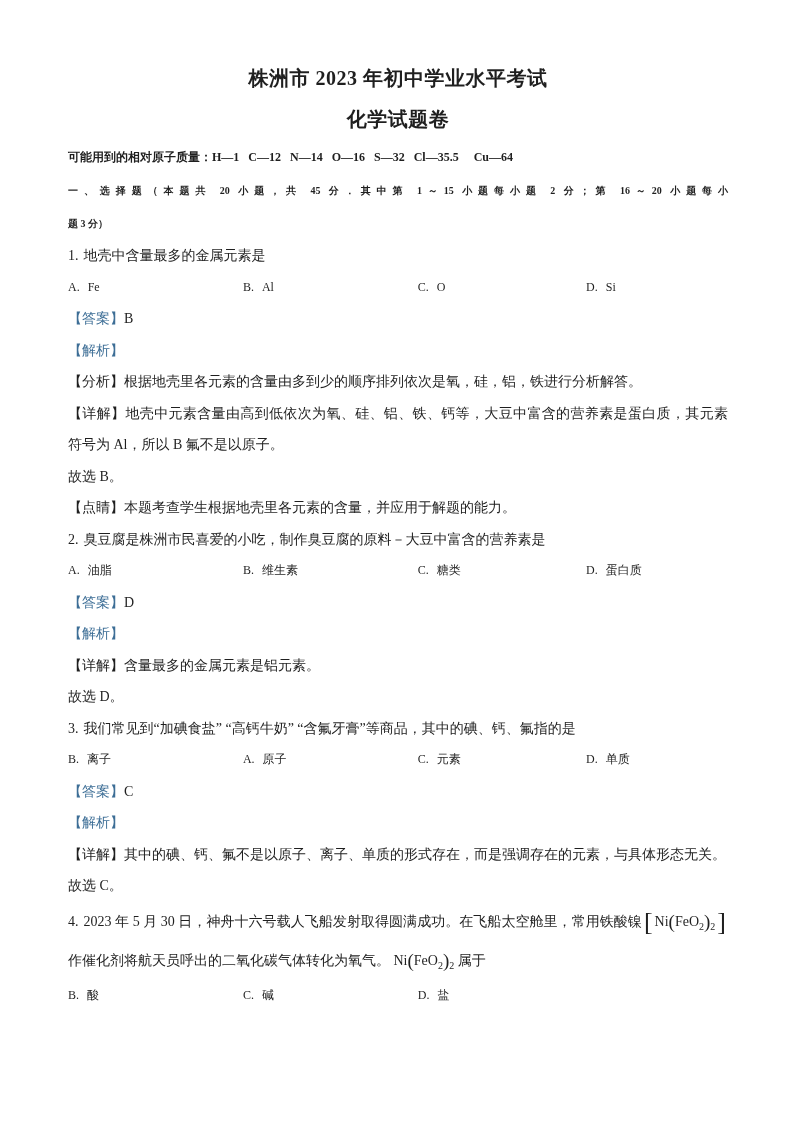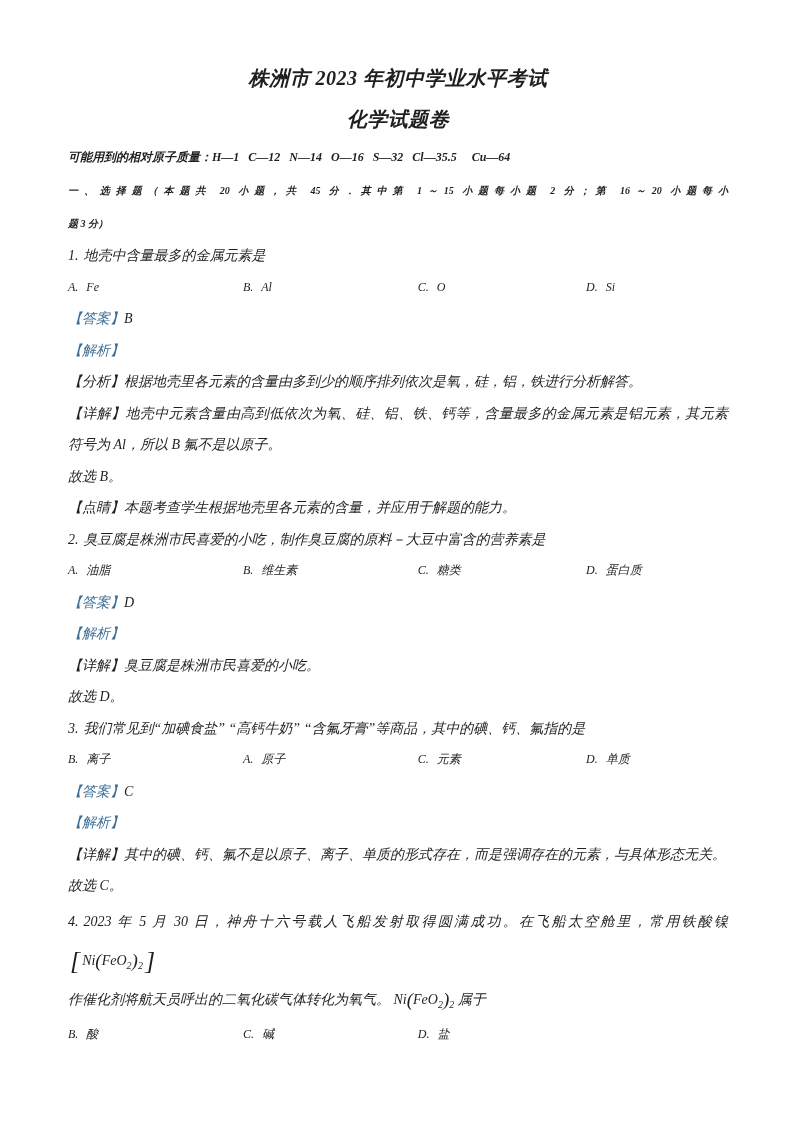--- a/index.html
+++ b/index.html
@@ -11,21 +11,20 @@
     width:793px;height:1122px;
     background:#ffffff;
     color:var(--ink);
     font-family:"Liberation Serif","DejaVu Serif",serif;
     overflow:hidden;
   }
   .page{
     box-sizing:border-box;
     width:793px;height:1122px;
     padding:58px 65px 0 68px;
-    font-style:italic;
   }
   .doc-title{
     font-size:20px;font-weight:700;
     text-align:center;line-height:41px;
     letter-spacing:0.5px;
   }
   .meta-line{
     font-size:12px;font-weight:700;
     line-height:34px;white-space:pre;
   }
@@ -66,37 +65,37 @@
     <div class="line"><span class="qnum">1.</span><span>地壳中含量最多的金属元素是</span></div>
     <div class="opts">
       <div class="opt"><span class="k">A.</span><span>Fe</span></div>
       <div class="opt"><span class="k">B.</span><span>Al</span></div>
       <div class="opt"><span class="k">C.</span><span>O</span></div>
       <div class="opt"><span class="k">D.</span><span>Si</span></div>
     </div>
     <div class="line"><span class="bl">【答案】</span><span>B</span></div>
     <div class="line"><span class="bl">【解析】</span></div>
     <div class="line"><span>【分析】</span><span>根据地壳里各元素的含量由多到少的顺序排列依次是氧，硅，铝，铁进行分析解答。</span></div>
-    <div class="line jl"><span>【详解】</span><span>地壳中元素含量由高到低依次为氧、硅、铝、铁、钙等，含量最多的金属元素是铝元素，其元素</span></div>
+    <div class="line jl"><span>【详解】</span><span>地壳中元素含量由高到低依次为氧、硅、铝、铁、钙等，大豆中富含的营养素是蛋白质，其元素</span></div>
     <div class="line">符号为 Al，所以 B 氟不是以原子。</div>
     <div class="line">故选 B。</div>
     <div class="line"><span>【点睛】</span><span>本题考查学生根据地壳里各元素的含量，并应用于解题的能力。</span></div>
   </div>
 
   <div>
     <div class="line"><span class="qnum">2.</span><span>臭豆腐是株洲市民喜爱的小吃，制作臭豆腐的原料－大豆中富含的营养素是</span></div>
     <div class="opts">
       <div class="opt"><span class="k">A.</span><span>油脂</span></div>
       <div class="opt"><span class="k">B.</span><span>维生素</span></div>
       <div class="opt"><span class="k">C.</span><span>糖类</span></div>
       <div class="opt"><span class="k">D.</span><span>蛋白质</span></div>
     </div>
     <div class="line"><span class="bl">【答案】</span><span>D</span></div>
     <div class="line"><span class="bl">【解析】</span></div>
-    <div class="line"><span>【详解】</span><span>臭豆腐是株洲市民喜爱的小吃。</span></div>
+    <div class="line"><span>【详解】</span><span>含量最多的金属元素是铝元素。</span></div>
     <div class="line">故选 D。</div>
   </div>
 
   <div>
     <div class="line"><span class="qnum">3.</span><span>我们常见到“加碘食盐” “高钙牛奶” “含氟牙膏”等商品，其中的碘、钙、氟指的是</span></div>
     <div class="opts">
       <div class="opt"><span class="k">B.</span><span>离子</span></div>
       <div class="opt"><span class="k">A.</span><span>原子</span></div>
       <div class="opt"><span class="k">C.</span><span>元素</span></div>
       <div class="opt"><span class="k">D.</span><span>单质</span></div>

